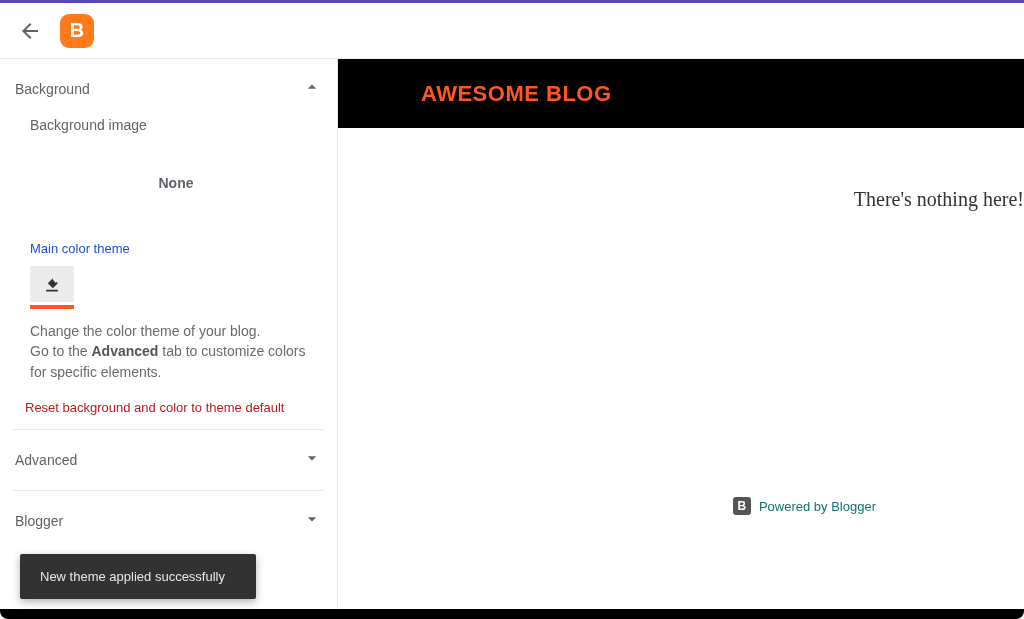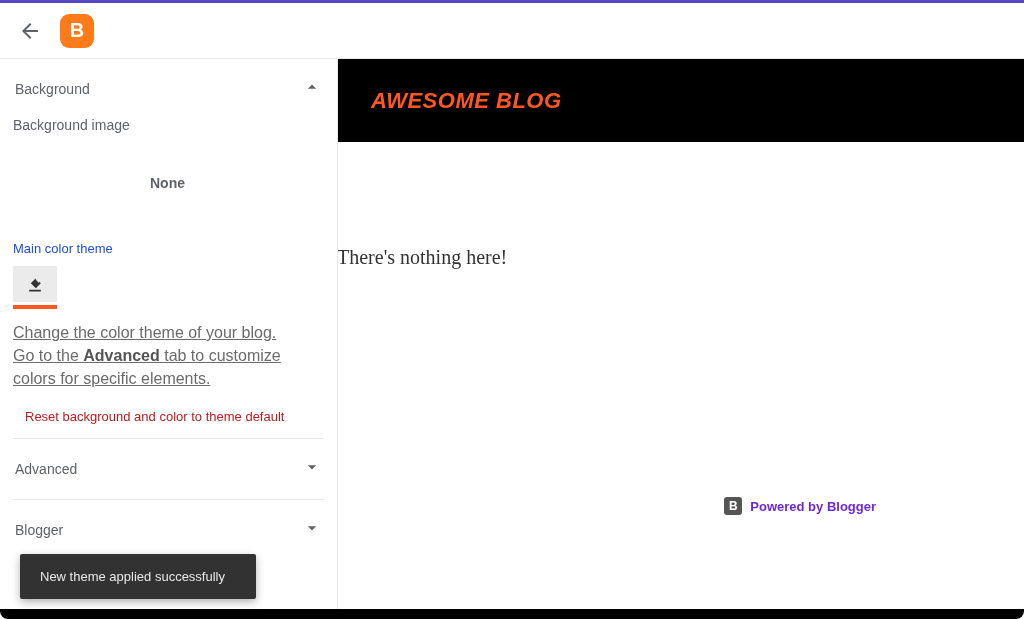--- a/index.html
+++ b/index.html
@@ -15,46 +15,46 @@
     .divider-h { height: 1px; background: #e8e8e8; width: 100%; }
     
     .main { display: flex; height: calc(619px - 58px); }
     .sidebar { width: 337px; padding: 0; position: relative; }
     .vline { position: absolute; left: 337px; top: 58px; bottom: 0; width: 1px; background: #e8e8e8; }
     
     .section-head { display: flex; justify-content: space-between; align-items: center; padding: 18px 15px 12px 15px; cursor: pointer; }
     .section-title { color: #5f6368; font-size: 14px; }
     .chevron { color: #5f6368; }
     
-    .subsection { padding: 0 15px 0 13px; color: #5f6368; font-size: 14px; }
+    .subsection { padding: 0 15px 0 30px; color: #5f6368; font-size: 14px; }
     .subsection-label { padding: 4px 0 22px 0; }
     .none-text { text-align: center; padding: 20px 0 50px 0; color: #5f6368; font-size: 14px; font-weight: bold; }
     
     .color-theme-label { padding: 0 0 10px 0; color: #1d4ed8; font-size: 13px; }
     .color-swatch { width: 44px; height: 36px; background: #ebebeb; display: flex; align-items: center; justify-content: center; position: relative; cursor: pointer; margin-bottom: 3px; }
     .swatch-underline { width: 44px; height: 4px; background: #ff5722; }
     
-    .help-text { font-size: 16px; color: #6b6b6b; line-height: 1.45; padding: 12px 0 0 0; text-decoration: underline; }
+    .help-text { font-size: 14px; color: #6b6b6b; line-height: 1.45; padding: 12px 0 0 0; }
     .help-text b { color: #555; }
     
     .reset-link { color: #b91c1c; font-size: 13px; padding: 18px 0 14px 25px; cursor: pointer; }
     
     .section-div { height: 1px; background: #e8e8e8; margin: 0 13px; }
     
     .collapsed-head { display: flex; justify-content: space-between; align-items: center; padding: 18px 15px; cursor: pointer; }
     .collapsed-title { color: #5f6368; font-size: 14px; }
     
     .preview { flex: 1; background: #fff; }
-    .blog-header { background: #000; height: 83px; display: flex; align-items: center; padding-left: 34px; font-style: italic; }
+    .blog-header { background: #000; height: 69px; display: flex; align-items: center; padding-left: 84px; }
     .blog-title { color: #ff5722; font-weight: bold; font-size: 22px; letter-spacing: 0.5px; font-family: Arial, sans-serif; }
-    .empty-msg { text-align: left; padding-top: 60px; color: #333; font-size: 20px; font-family: Georgia, serif; margin-top: 44px; }
+    .empty-msg { text-align: right; padding-top: 60px; color: #333; font-size: 20px; font-family: Georgia, serif; }
     .powered { position: absolute; right: 148px; top: 497px; display: flex; align-items: center; gap: 8px; }
     .powered-icon { width: 18px; height: 18px; background: #555; border-radius: 3px; display: flex; align-items: center; justify-content: center; }
     .powered-b { color: #fff; font-size: 12px; font-weight: bold; }
-    .powered-text { color: #6d28d9; font-size: 13px; font-weight: bold; }
+    .powered-text { color: #0f766e; font-size: 13px; font-weight: normal; }
     
     .toast { position: absolute; left: 20px; bottom: 20px; background: #323232; color: #e8e8e8; font-size: 13px; padding: 15px 20px; border-radius: 2px; box-shadow: 0 3px 8px rgba(0,0,0,0.3); min-width: 236px; }
     
     .bottom-border { position: absolute; bottom: 0; left: 0; right: 0; height: 10px; background: #000; border-radius: 0 0 8px 8px; }
   </style>
 </head>
 <body>
 
 <div class="top-accent"></div>
 

